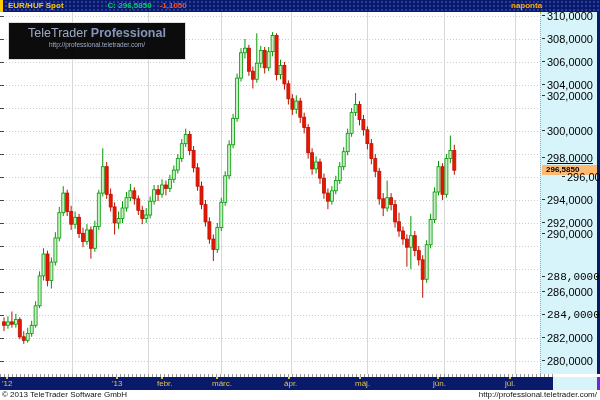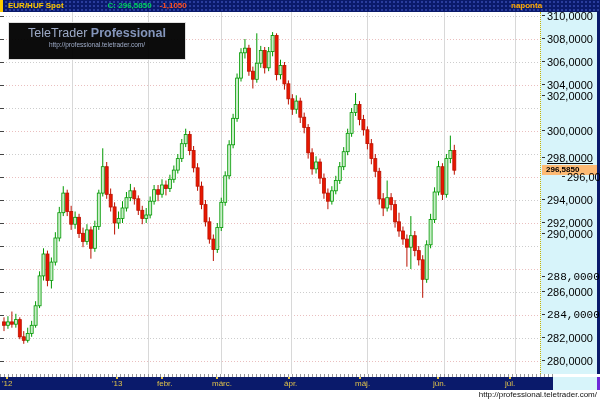--- a/index.html
+++ b/index.html
@@ -603,16 +603,17 @@
         <span class="xlabel" style="left: 141px; margin-left: 16px;">febr.</span>
         <span class="xlabel" style="left: 212px;">márc.</span>
         <span class="xlabel" style="left: 284px;">ápr.</span>
         <span class="xlabel" style="left: 355px;">máj.</span>
         <span class="xlabel" style="left: 433px;">jún.</span>
         <span class="xlabel" style="left: 505px;">júl.</span>
       </div>
   </div>
 
   <div class="footerbar">
+    <span class="ft-copy">© 2013 TeleTrader Software GmbH</span>
     <span class="ft-url">http://professional.teletrader.com/</span>
   </div>
 
 </div>
 
 </body></html>

